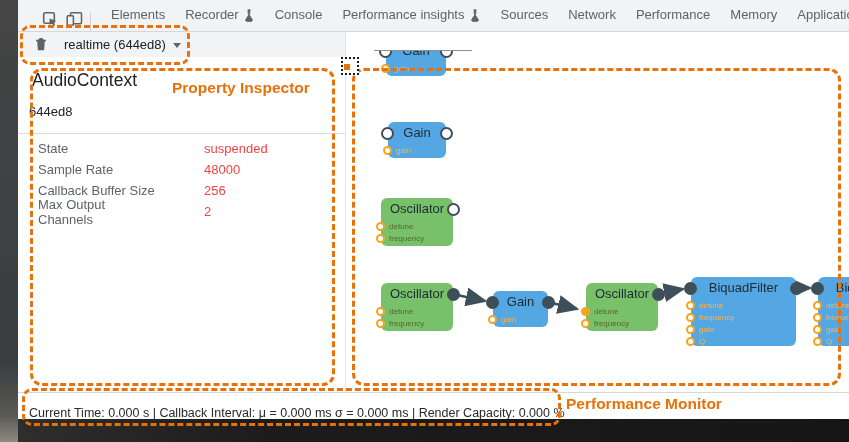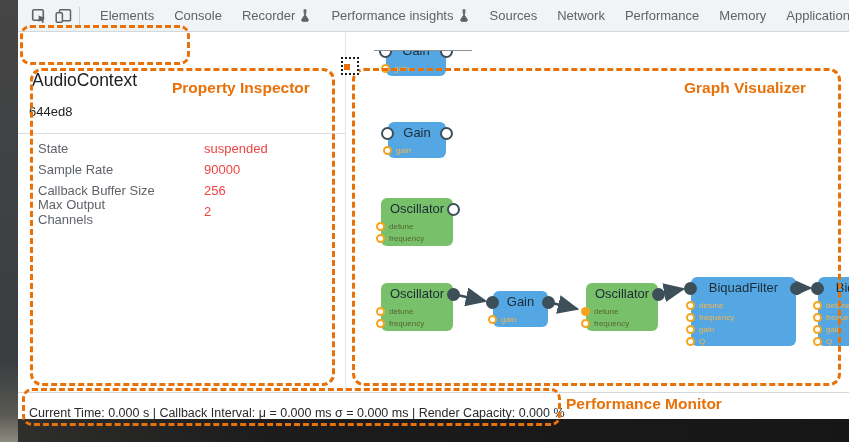--- a/index.html
+++ b/index.html
@@ -6,21 +6,21 @@
   .stage{position:relative;width:849px;height:442px;overflow:hidden;
          font-family:"Liberation Sans",sans-serif;background:#fff;
          -webkit-font-smoothing:antialiased;}
   
   .left-strip{position:absolute;left:0;top:0;width:18px;height:442px;
     background:linear-gradient(180deg,#454545 0%,#3a3d40 82%,#5a5a54 94%,#8d8b80 100%);}
   .bottom-dark{position:absolute;left:18px;top:419px;width:831px;height:23px;
     background:linear-gradient(90deg,#2e2e2c 0%,#1c1c1c 30%,#161616 100%);}
   
   .tabbar{position:absolute;left:18px;top:0;width:831px;height:32px;background:#f1f3f4;
-    border-bottom:1px solid #d5d8da;display:flex;align-items:center;padding-left:9px;
+    border-bottom:1px solid #d5d8da;display:flex;align-items:flex-end;padding-left:20px;
     box-sizing:border-box;overflow:hidden;}
   .tbicon{display:inline-flex;align-items:center;justify-content:center;width:24px;height:24px;flex:0 0 auto;}
   .tb-divider{width:1px;height:18px;background:#cdd1d4;margin:0 6px 0 4px;flex:0 0 auto;}
   .tabs{display:flex;gap:20px;margin-left:14px;flex:0 0 auto;}
   .tab{font-size:13px;color:#5f6368;white-space:nowrap;display:inline-flex;align-items:center;gap:4px;line-height:32px;}
   
   .left-panel{position:absolute;left:18px;top:32px;width:327px;height:360px;background:#fff;}
   .ctx-toolbar{position:absolute;left:0;top:0;width:100%;height:25px;background:#f1f3f4;
     display:flex;align-items:center;padding-left:11px;box-sizing:border-box;}
   .ctx-value{display:inline-flex;align-items:center;margin-left:11px;font-size:13px;color:#202124;cursor:default;}
@@ -85,47 +85,59 @@
     </span>
     <span class="tbicon">
       <svg width="17" height="16" viewBox="0 0 17 16">
         <rect x="4.5" y="1.7" width="11" height="11" rx="1" fill="none" stroke="#5f6368" stroke-width="1.5"></rect>
         <rect x="1.2" y="4.7" width="6.2" height="9.6" rx="1" fill="#f1f3f4" stroke="#5f6368" stroke-width="1.5"></rect>
       </svg>
     </span>
     <span class="tb-divider"></span>
     <div class="tabs">
         <span class="tab">Elements</span>
-        <span class="tab">Console</span>
         <span class="tab">Recorder<svg width="12" height="13" viewBox="0 0 12 13">
             <path d="M4.6 1h2.8M5.2 1v3.4l3.9 6a1.2 1.2 0 0 1-1 1.9H3.9a1.2 1.2 0 0 1-1-1.9l3.9-6V1z" fill="#5f6368" stroke="#5f6368" stroke-width="1" fill-rule="evenodd"></path>
           </svg></span>
+        <span class="tab">Console</span>
         <span class="tab">Performance insights<svg width="12" height="13" viewBox="0 0 12 13">
             <path d="M4.6 1h2.8M5.2 1v3.4l3.9 6a1.2 1.2 0 0 1-1 1.9H3.9a1.2 1.2 0 0 1-1-1.9l3.9-6V1z" fill="#5f6368" stroke="#5f6368" stroke-width="1" fill-rule="evenodd"></path>
           </svg></span>
         <span class="tab">Sources</span>
         <span class="tab">Network</span>
         <span class="tab">Performance</span>
         <span class="tab">Memory</span>
         <span class="tab">Application</span>
       </div>
   </div>
 
   <div class="left-panel">
+    <div class="ctx-toolbar">
+      <span class="tbicon">
+        <svg width="14" height="15" viewBox="0 0 14 15">
+          <path d="M2 3.5h10M5.5 1.8h3M5.2 3.5v-1h3.6v1" fill="none" stroke="#5f6368" stroke-width="1.4"></path>
+          <path d="M3.2 3.8l.7 9.4h6.2l.7-9.4z" fill="#5f6368"></path>
+        </svg>
+      </span>
+      <span class="ctx-value">
+        <span>realtime (644ed8)</span>
+        <span class="caret"></span>
+      </span>
+    </div>
     <div class="pi-title">AudioContext</div>
     <div class="pi-id">644ed8</div>
     <div class="pi-divider"></div>
     <div class="pi-rows">
         <div class="prop-row">
           <span class="prop-label">State</span>
           <span class="prop-value">suspended</span>
         </div>
         <div class="prop-row">
           <span class="prop-label">Sample Rate</span>
-          <span class="prop-value">90000</span>
+          <span class="prop-value">48000</span>
         </div>
         <div class="prop-row">
           <span class="prop-label">Callback Buffer Size</span>
           <span class="prop-value">256</span>
         </div>
         <div class="prop-row">
           <span class="prop-label">Max Output Channels</span>
           <span class="prop-value">2</span>
         </div>
       </div>
@@ -256,19 +268,18 @@
   <div class="statusbar">
     <span>Current Time: 0.000 s | Callback Interval: μ = 0.000 ms σ = 0.000 ms | Render Capacity: 0.000 %</span>
   </div>
 
   <div class="bottom-dark"></div>
 
   <div class="ann-box ann-ctx"></div>
   <div class="ann-box ann-pi"></div>
   <div class="ann-label lbl-pi">Property Inspector</div>
   <div class="ann-box ann-gv"></div>
-  <div class="ann-label lbl-gv">Graph Visualizer</div>
   <div class="ann-box ann-pm"></div>
   <div class="ann-label lbl-pm">Performance Monitor</div>
   <div class="ann-handle">
       <i></i>
     </div>
 </div>
 
 </body></html>

